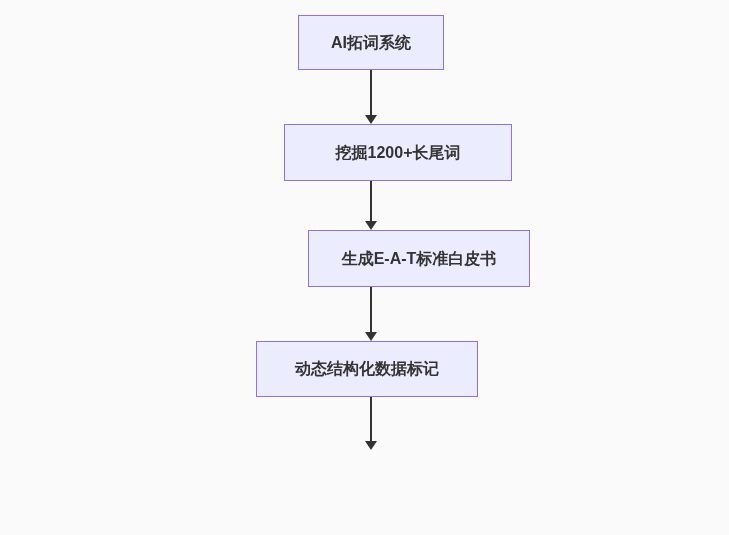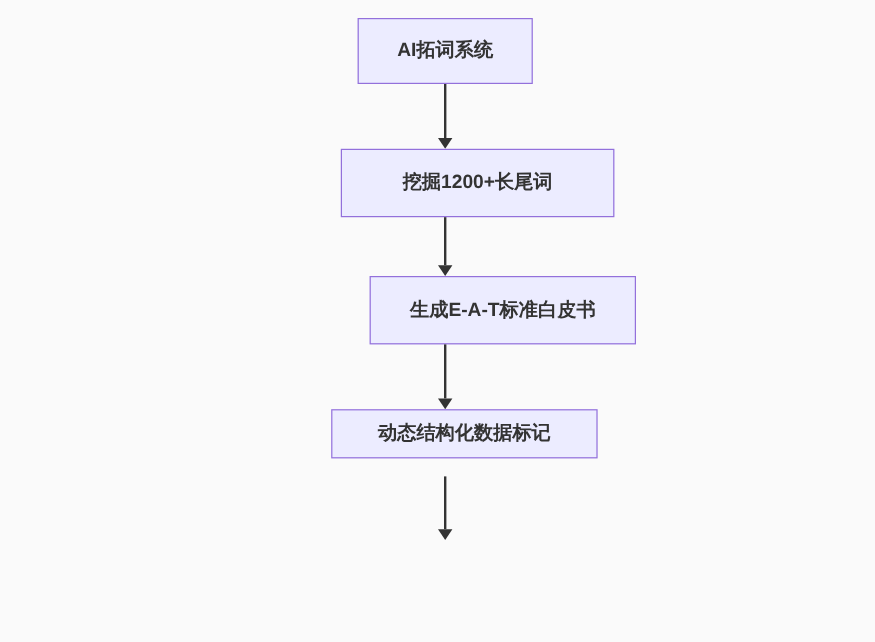--- a/index.html
+++ b/index.html
@@ -66,21 +66,21 @@
   <div class="edge-line" style="left:370px; top:181px; height:40px;"></div>
   <div class="edge-head" style="left:365px; top:221px;"></div>
 
   <div class="node" style="left:260px; top:230px; width:222px; height:57px;margin-left:48px;">
     <span class="node-label">生成E-A-T标准白皮书</span>
   </div>
 
   <div class="edge-line" style="left:370px; top:287px; height:45px;"></div>
   <div class="edge-head" style="left:365px; top:332px;"></div>
 
-  <div class="node" style="left:276px; top:341px; width:222px; height:41px;">
+  <div class="node" style="left:256px; top:341px; width:222px; height:56px;">
     <span class="node-label">动态结构化数据标记</span>
   </div>
 
   <div class="edge-line" style="left:370px; top:397px; height:44px;"></div>
   <div class="edge-head" style="left:365px; top:441px;"></div>
 
 
 </div>
 
 </body></html>

